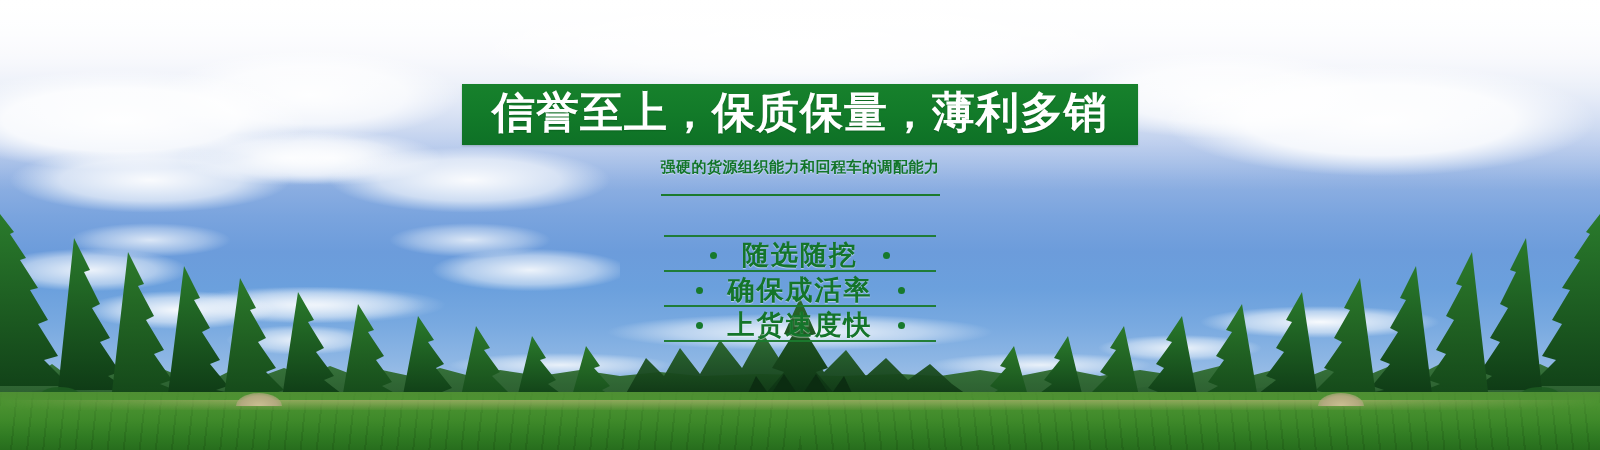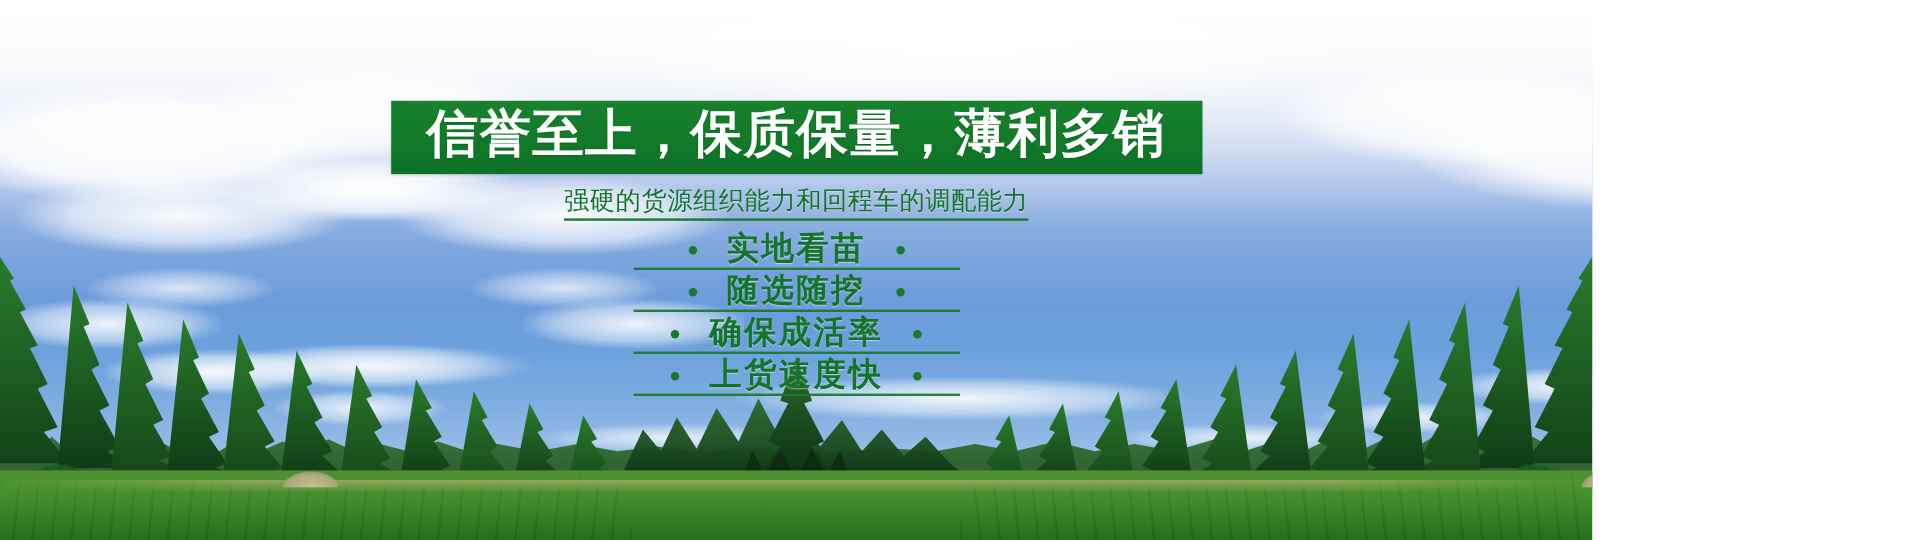--- a/index.html
+++ b/index.html
@@ -5,21 +5,21 @@
 <style>
   html, body {
     margin: 0;
     padding: 0;
     background: #ffffff;
   }
   * { box-sizing: border-box; }
 
   .banner {
     position: relative;
-    width: 1327px;
+    width: 1600px;
     height: 450px;
     overflow: hidden;
     font-family: "DejaVu Sans", "Liberation Sans", sans-serif;
     
     background:
       linear-gradient(to bottom,
         #fdfdff 0%,
         #f6f7fc 7%,
         #eceff9 13%,
         #dbe3f4 19%,
@@ -167,27 +167,27 @@
     font-weight: bold;
     letter-spacing: 1px;
     white-space: nowrap;
     text-shadow: 0 1px 1px rgba(0,70,20,0.35);
   }
 
   .subtitle {
     margin-top: 9px;
     display: inline-block;
     color: #12752a;
-    font-size: 21px;
+    font-size: 15px;
     line-height: 26px;
-    font-weight: normal;
+    font-weight: bold;
     letter-spacing: 0.5px;
     white-space: nowrap;
     border-bottom: 2px solid #1b7a2e;
-    padding-bottom: 2px;
+    padding-bottom: 14px;
     text-shadow: 0 1px 1px rgba(255,255,255,0.45);
   }
 
   .feature-list {
     margin: 6px 0 0 0;
     padding: 0;
     list-style: none;
   }
   .feature-item {
     position: relative;
@@ -365,25 +365,20 @@
       <span class="headline-text">信誉至上，保质保量，薄利多销</span>
     </div>
 
     <div>
       <span class="subtitle">强硬的货源组织能力和回程车的调配能力</span>
     </div>
 
     <ul class="feature-list">
 
       <li class="feature-item">
-        <span class="feature-inner">
-          <span class="feature-dot left"></span>
-          <span class="feature-label">实地看苗</span>
-          <span class="feature-dot right"></span>
-        </span>
         <span class="feature-rule"></span>
       </li>
 
 
       <li class="feature-item">
         <span class="feature-inner">
           <span class="feature-dot left"></span>
           <span class="feature-label">随选随挖</span>
           <span class="feature-dot right"></span>
         </span>

